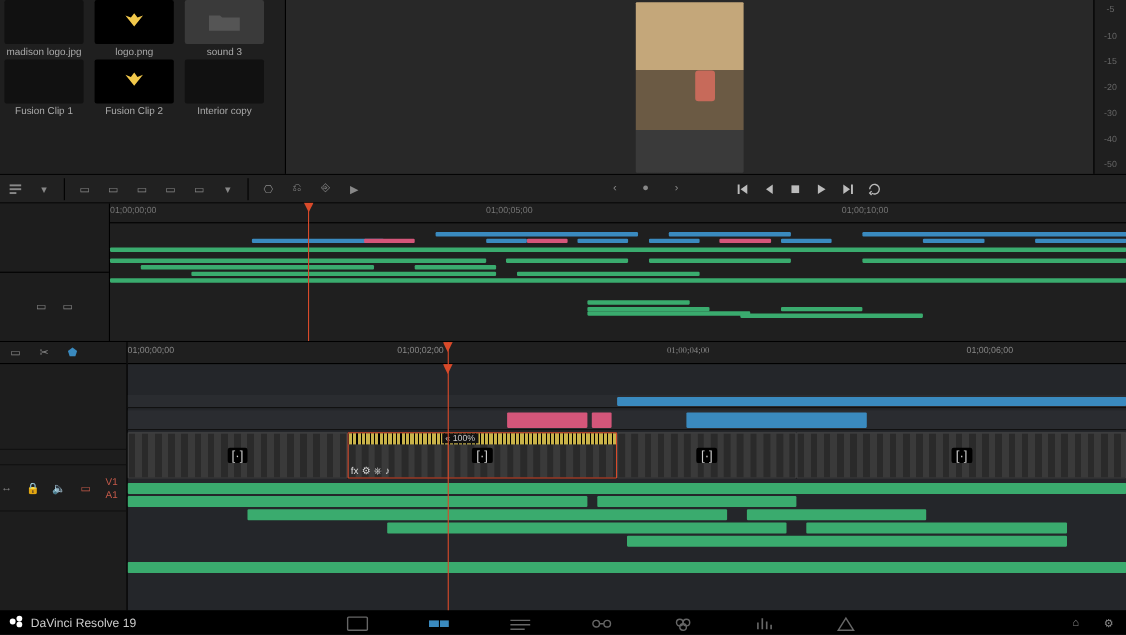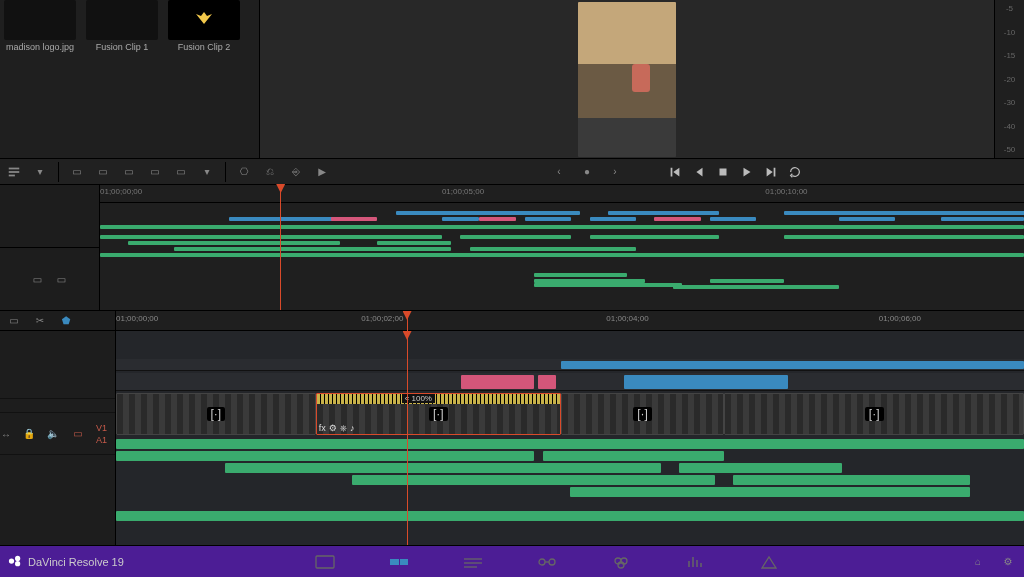--- a/index.html
+++ b/index.html
@@ -69,49 +69,69 @@
   .clip-main .mk{background:#000;border-radius:2px;padding:0 4px;}
   .speed-bar{position:absolute;left:0;right:0;top:0;height:10px;background:repeating-linear-gradient(90deg,#c8b24a 0 3px,#000 3px 4px);}
   .speed-lbl{position:absolute;top:0;left:35%;background:#111;color:#ccc;font-size:8px;padding:0 3px;}
   .fx-row{position:absolute;bottom:0;left:2px;display:flex;gap:3px;color:#ddd;font-size:9px;}
   .playhead-main { position:absolute; top:0; bottom:0; width:1px; background:#d94a2a; z-index:5;}
   .playhead-main::before{content:"";position:absolute;top:0;left:-4px;width:9px;height:9px;background:#d94a2a;clip-path:polygon(0 0,100% 0,50% 100%);}
 
   .audio-clip{position:absolute;height:10px;background:#3aab6e;border-radius:1px;}
 
   
-  .bottom-nav { height: 32px; background:#4c1d95; display:flex; align-items:center; padding:4px 8px; gap:8px; border-top:1px solid #000;}
+  .bottom-nav { height: 22px; background:#000000; display:flex; align-items:center; padding:4px 8px; gap:8px; border-top:1px solid #000;}
   .brand { display:flex;align-items:center;gap:6px; color:#ccc; font-size:11px;}
   .pages { flex:1; display:flex; justify-content:center; gap:50px;}
   .page-btn { width:24px;height:18px;display:flex;align-items:center;justify-content:center;color:#666;cursor:pointer;}
   .page-btn.active{color:#3a8abf;}
   .nav-right{display:flex;gap:14px;color:#666;}
 </style>
 </head>
 <body>
 
 <div class="root">
 
   <div class="top-area">
     <div class="media-pool" id="pool">
         <div class="pool-item">
           <div class="thumb"></div>
           <div class="thumb-label">madison logo.jpg</div>
         </div>
         <div class="pool-item">
-          <div class="thumb"></div>
-          <div class="thumb-label">Fusion Clip 1</div>
-        </div>
-        <div class="pool-item">
           <div class="thumb logo">
             <svg viewBox="0 0 24 24">
               <path d="M4 6l8 10 8-10-5 2-3-4-3 4z" fill="#f2c84b"></path>
             </svg>
           </div>
+          <div class="thumb-label">logo.png</div>
+        </div>
+        <div class="pool-item">
+          <div class="thumb folder">
+            <svg width="30" height="20" viewBox="0 0 30 20">
+              <path d="M1 4h10l2 2h16v12H1z" fill="#555"></path>
+            </svg>
+          </div>
+          <div class="thumb-label">sound 3</div>
+        </div>
+        <div class="pool-item">
+          <div class="thumb"></div>
+          <div class="thumb-label">Fusion Clip 1</div>
+        </div>
+        <div class="pool-item">
+          <div class="thumb logo">
+            <svg viewBox="0 0 24 24">
+              <path d="M4 6l8 10 8-10-5 2-3-4-3 4z" fill="#f2c84b"></path>
+            </svg>
+          </div>
           <div class="thumb-label">Fusion Clip 2</div>
+        </div>
+        <div class="pool-item">
+          <div class="thumb"></div>
+          <div class="thumb-label">Interior copy</div>
         </div>
       </div>
     <div class="viewer-pane">
       <div class="viewer-img"></div>
     </div>
     <div class="meters" id="meters">
         <span>-5</span>
         <span>-10</span>
         <span>-15</span>
         <span>-20</span>
@@ -256,21 +276,21 @@
           <span class="lbl red">V1</span>
           <span class="lbl red">A1</span>
         </div>
       </div>
       <div style="height:90px;"></div>
     </div>
     <div class="tl-canvas">
       <div class="tl-ruler" id="tlRuler">
           <span class="lbl" style="left: 0%;">01;00;00;00</span>
           <span class="lbl" style="left: 27%;">01;00;02;00</span>
-          <span class="lbl" style="left: 54%;">01;00;04;00</span>
+          <span class="lbl" style="left: 54%; font-family: Liberation Serif, serif;">01;00;04;00</span>
           <span class="lbl" style="left: 84%;">01;00;06;00</span>
           <div class="playhead-main" style="left: 32%; height: 20px;"></div>
         </div>
       <div class="tl-body" id="tlBody">
           <div class="tl-track" style="top: 28px; height: 12px;"></div>
           <div class="tl-track" style="top: 42px; height: 18px;"></div>
           <div class="clip c-blue" style="top: 30px; height: 8px; left: 49%; width: 51%;"></div>
           <div class="clip c-blue" style="top: 44px; height: 14px; left: 56%; width: 18%;"></div>
           <div class="clip c-pink" style="top: 44px; height: 14px; left: 38%; width: 8%;"></div>
           <div class="clip c-pink" style="top: 44px; height: 14px; left: 46.5%; width: 2%;"></div>

